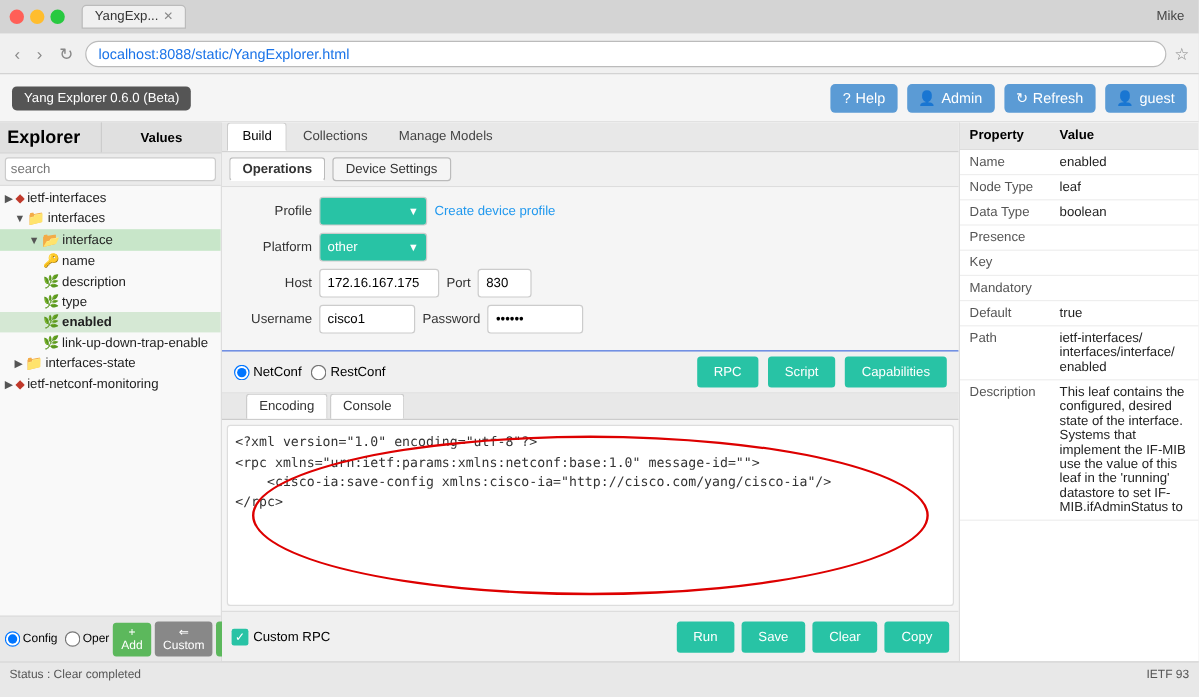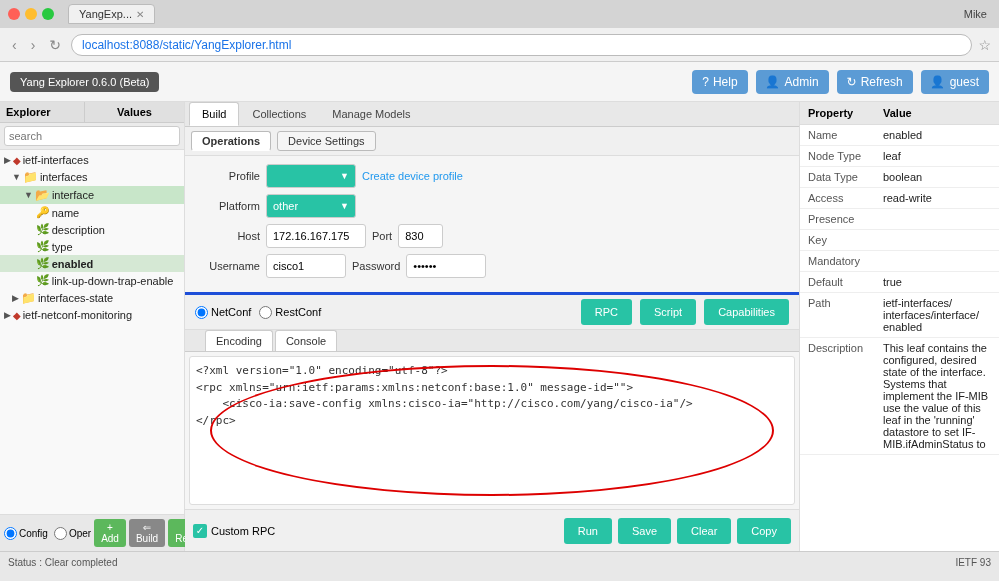--- a/index.html
+++ b/index.html
@@ -32,21 +32,21 @@
     .btn-help { background: #5b9bd5; }
     .btn-admin { background: #5b9bd5; }
     .btn-refresh { background: #5b9bd5; }
     .btn-guest { background: #5b9bd5; }
 
     
     .main-layout { display: flex; height: calc(581px - 28px - 34px - 40px - 30px); }
 
     
     .explorer-panel { width: 185px; background: #f9f9f9; border-right: 1px solid #ddd; display: flex; flex-direction: column; }
-    .explorer-header { background: #e0e0e0; padding: 4px 6px; font-weight: bold; font-size: 11px; display: flex; align-items: center; gap: 4px; }
+    .explorer-header { background: #e0e0e0; padding: 4px 6px; font-weight: bold; font-size: 15px; display: flex; align-items: center; gap: 4px; }
     .explorer-search { padding: 3px 4px; background: #ebebeb; border-bottom: 1px solid #ddd; }
     .explorer-search input { width: 100%; height: 20px; border: 1px solid #ccc; border-radius: 3px; padding: 0 4px; font-size: 11px; }
     .explorer-tree { flex: 1; overflow-y: auto; padding: 2px 0; }
     .tree-item { padding: 2px 4px; display: flex; align-items: center; gap: 2px; cursor: pointer; white-space: nowrap; overflow: hidden; }
     .indent-1 { padding-left: 12px; }
     .indent-2 { padding-left: 24px; }
     .indent-3 { padding-left: 36px; }
     .tree-arrow { color: #555; font-size: 9px; }
     .tree-label { font-size: 11px; color: #222; }
 
@@ -54,21 +54,21 @@
     .center-panel { flex: 1; background: #f5f5f5; display: flex; flex-direction: column; overflow: hidden; }
     
     .tabs-bar { background: #e8e8e8; display: flex; align-items: center; border-bottom: 1px solid #ccc; padding-left: 4px; }
     .tab-btn { padding: 5px 12px; font-size: 11px; cursor: pointer; border: 1px solid transparent; background: none; border-radius: 3px 3px 0 0; color: #444; }
     .tab-btn.active { background: white; border-color: #ccc; border-bottom-color: white; color: #000; }
 
     .ops-bar { display: flex; align-items: center; padding: 4px 6px; gap: 6px; background: #f0f0f0; border-bottom: 1px solid #ddd; }
     .ops-btn { padding: 3px 10px; font-size: 11px; cursor: pointer; border: 1px solid #bbb; border-radius: 3px; background: #f5f5f5; color: #333; }
     .ops-btn.active { background: white; border-bottom-color: white; font-weight: bold; }
 
-    .form-area { padding: 8px 10px; background: #f5f5f5; border-bottom: 3px solid #1d4ed8; }
+    .form-area { padding: 8px 10px; background: #f5f5f5; border-bottom: 1px solid #1d4ed8; }
     .form-row { display: flex; align-items: center; margin-bottom: 6px; gap: 6px; }
     .form-label { width: 65px; font-size: 11px; color: #333; text-align: right; }
     .form-select { height: 24px; border: 1px solid #ccc; border-radius: 3px; font-size: 11px; background: #28c3a5; color: white; padding: 0 6px; min-width: 90px; display: flex; align-items: center; justify-content: space-between; cursor: pointer; }
     .form-select-other { height: 24px; border: 1px solid #ccc; border-radius: 3px; font-size: 11px; background: #28c3a5; color: white; padding: 0 6px; min-width: 90px; display: flex; align-items: center; justify-content: space-between; cursor: pointer; }
     .form-input { height: 24px; border: 1px solid #ccc; border-radius: 3px; font-size: 11px; padding: 0 6px; background: white; }
     .create-profile-link { font-size: 11px; color: #2299ee; cursor: pointer; }
 
     .encoding-tabs { display: flex; background: #e8e8e8; border-bottom: 1px solid #ccc; padding-left: 20px; }
     .enc-tab { padding: 4px 10px; font-size: 11px; cursor: pointer; border: 1px solid #ccc; border-bottom: none; border-radius: 3px 3px 0 0; background: white; margin-right: 2px; color: #333; }
     .enc-tab.active { background: white; }
@@ -226,21 +226,21 @@
         <label style="display:flex;align-items:center;gap:2px;font-size:10px;">
           <input type="radio" name="mode" checked="" style="">
           <span>Config</span>
         </label>
         <label style="display:flex;align-items:center;gap:2px;font-size:10px;">
           <input type="radio" name="mode" style="">
           <span>Oper</span>
         </label>
       </div>
       <button class="add-btn">+ Add</button>
-      <button class="del-btn">⇐ Build</button>
+      <button class="del-btn">⇐ Custom</button>
       <button class="rst-btn">↺ Reset</button>
     </div>
   </div>
 
   <div class="center-panel">
 
     <div class="tabs-bar">
       <button class="tab-btn active">Build</button>
       <button class="tab-btn">Collections</button>
       <button class="tab-btn">Manage Models</button>
@@ -338,24 +338,20 @@
           </tr>
           <tr>
             <td>Node Type</td>
             <td>leaf</td>
           </tr>
           <tr>
             <td>Data Type</td>
             <td>boolean</td>
           </tr>
           <tr>
-            <td>Access</td>
-            <td>read-write</td>
-          </tr>
-          <tr>
             <td>Presence</td>
             <td></td>
           </tr>
           <tr>
             <td>Key</td>
             <td></td>
           </tr>
           <tr>
             <td>Mandatory</td>
             <td></td>

